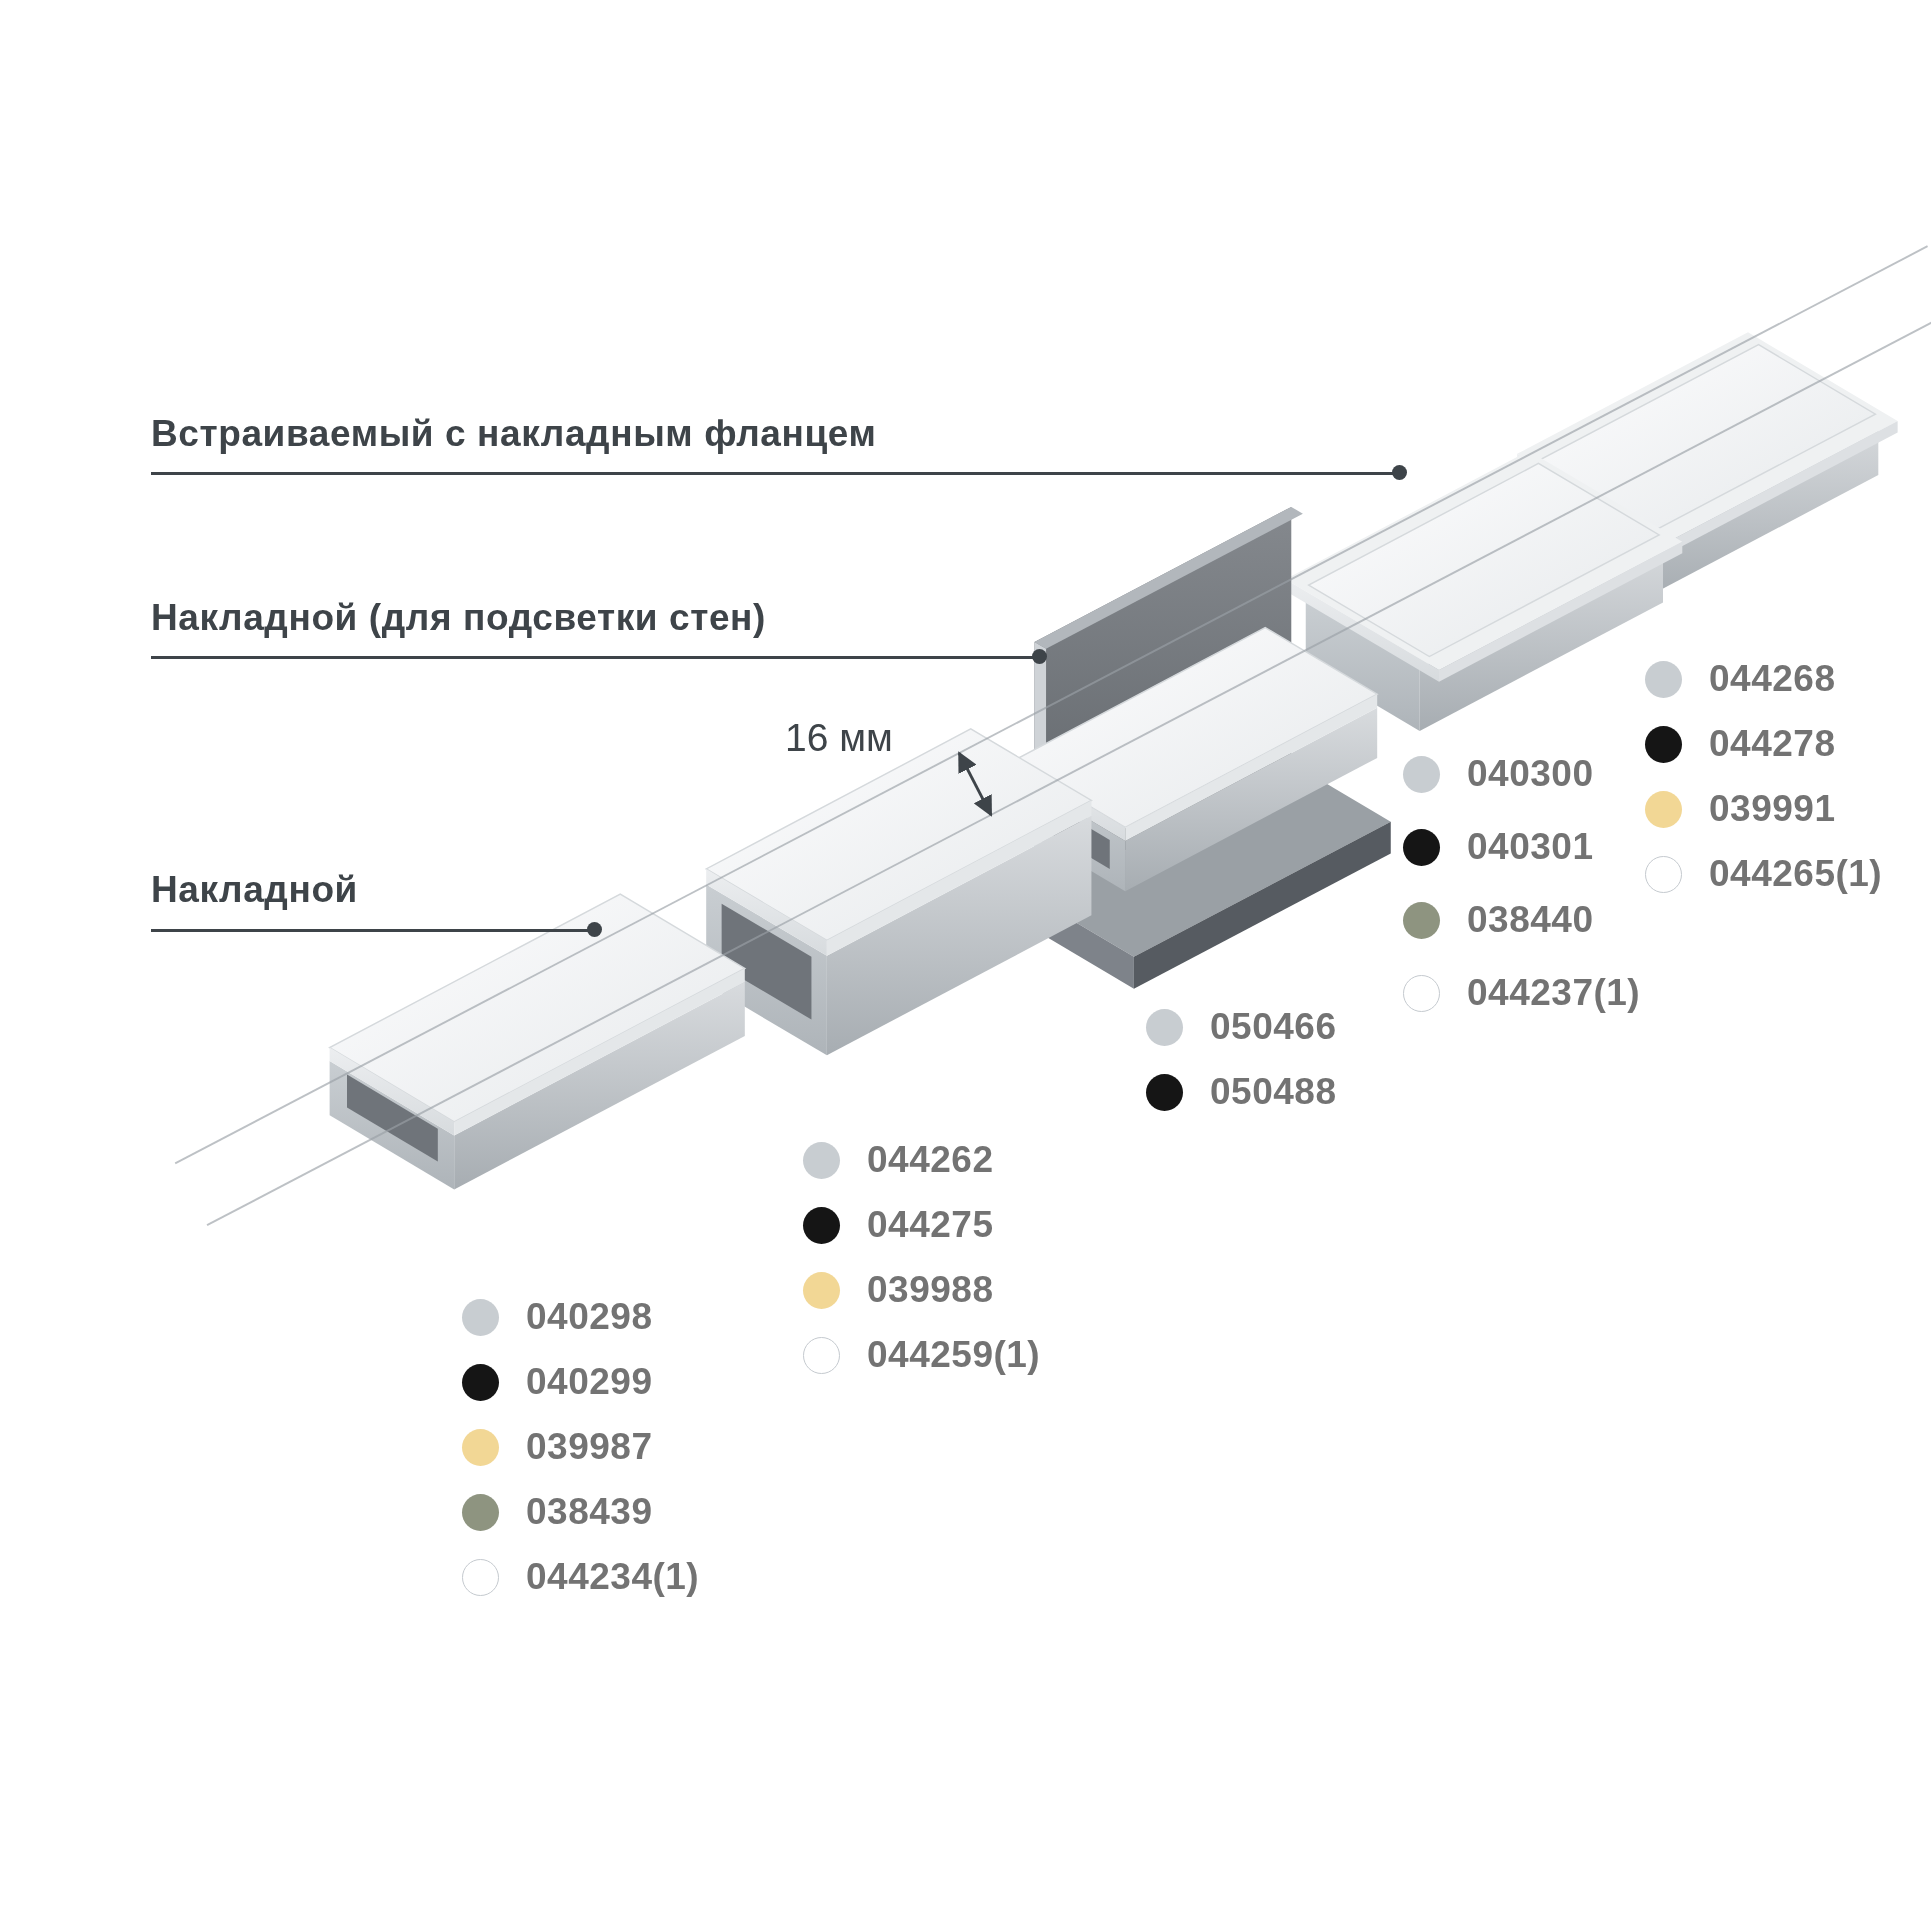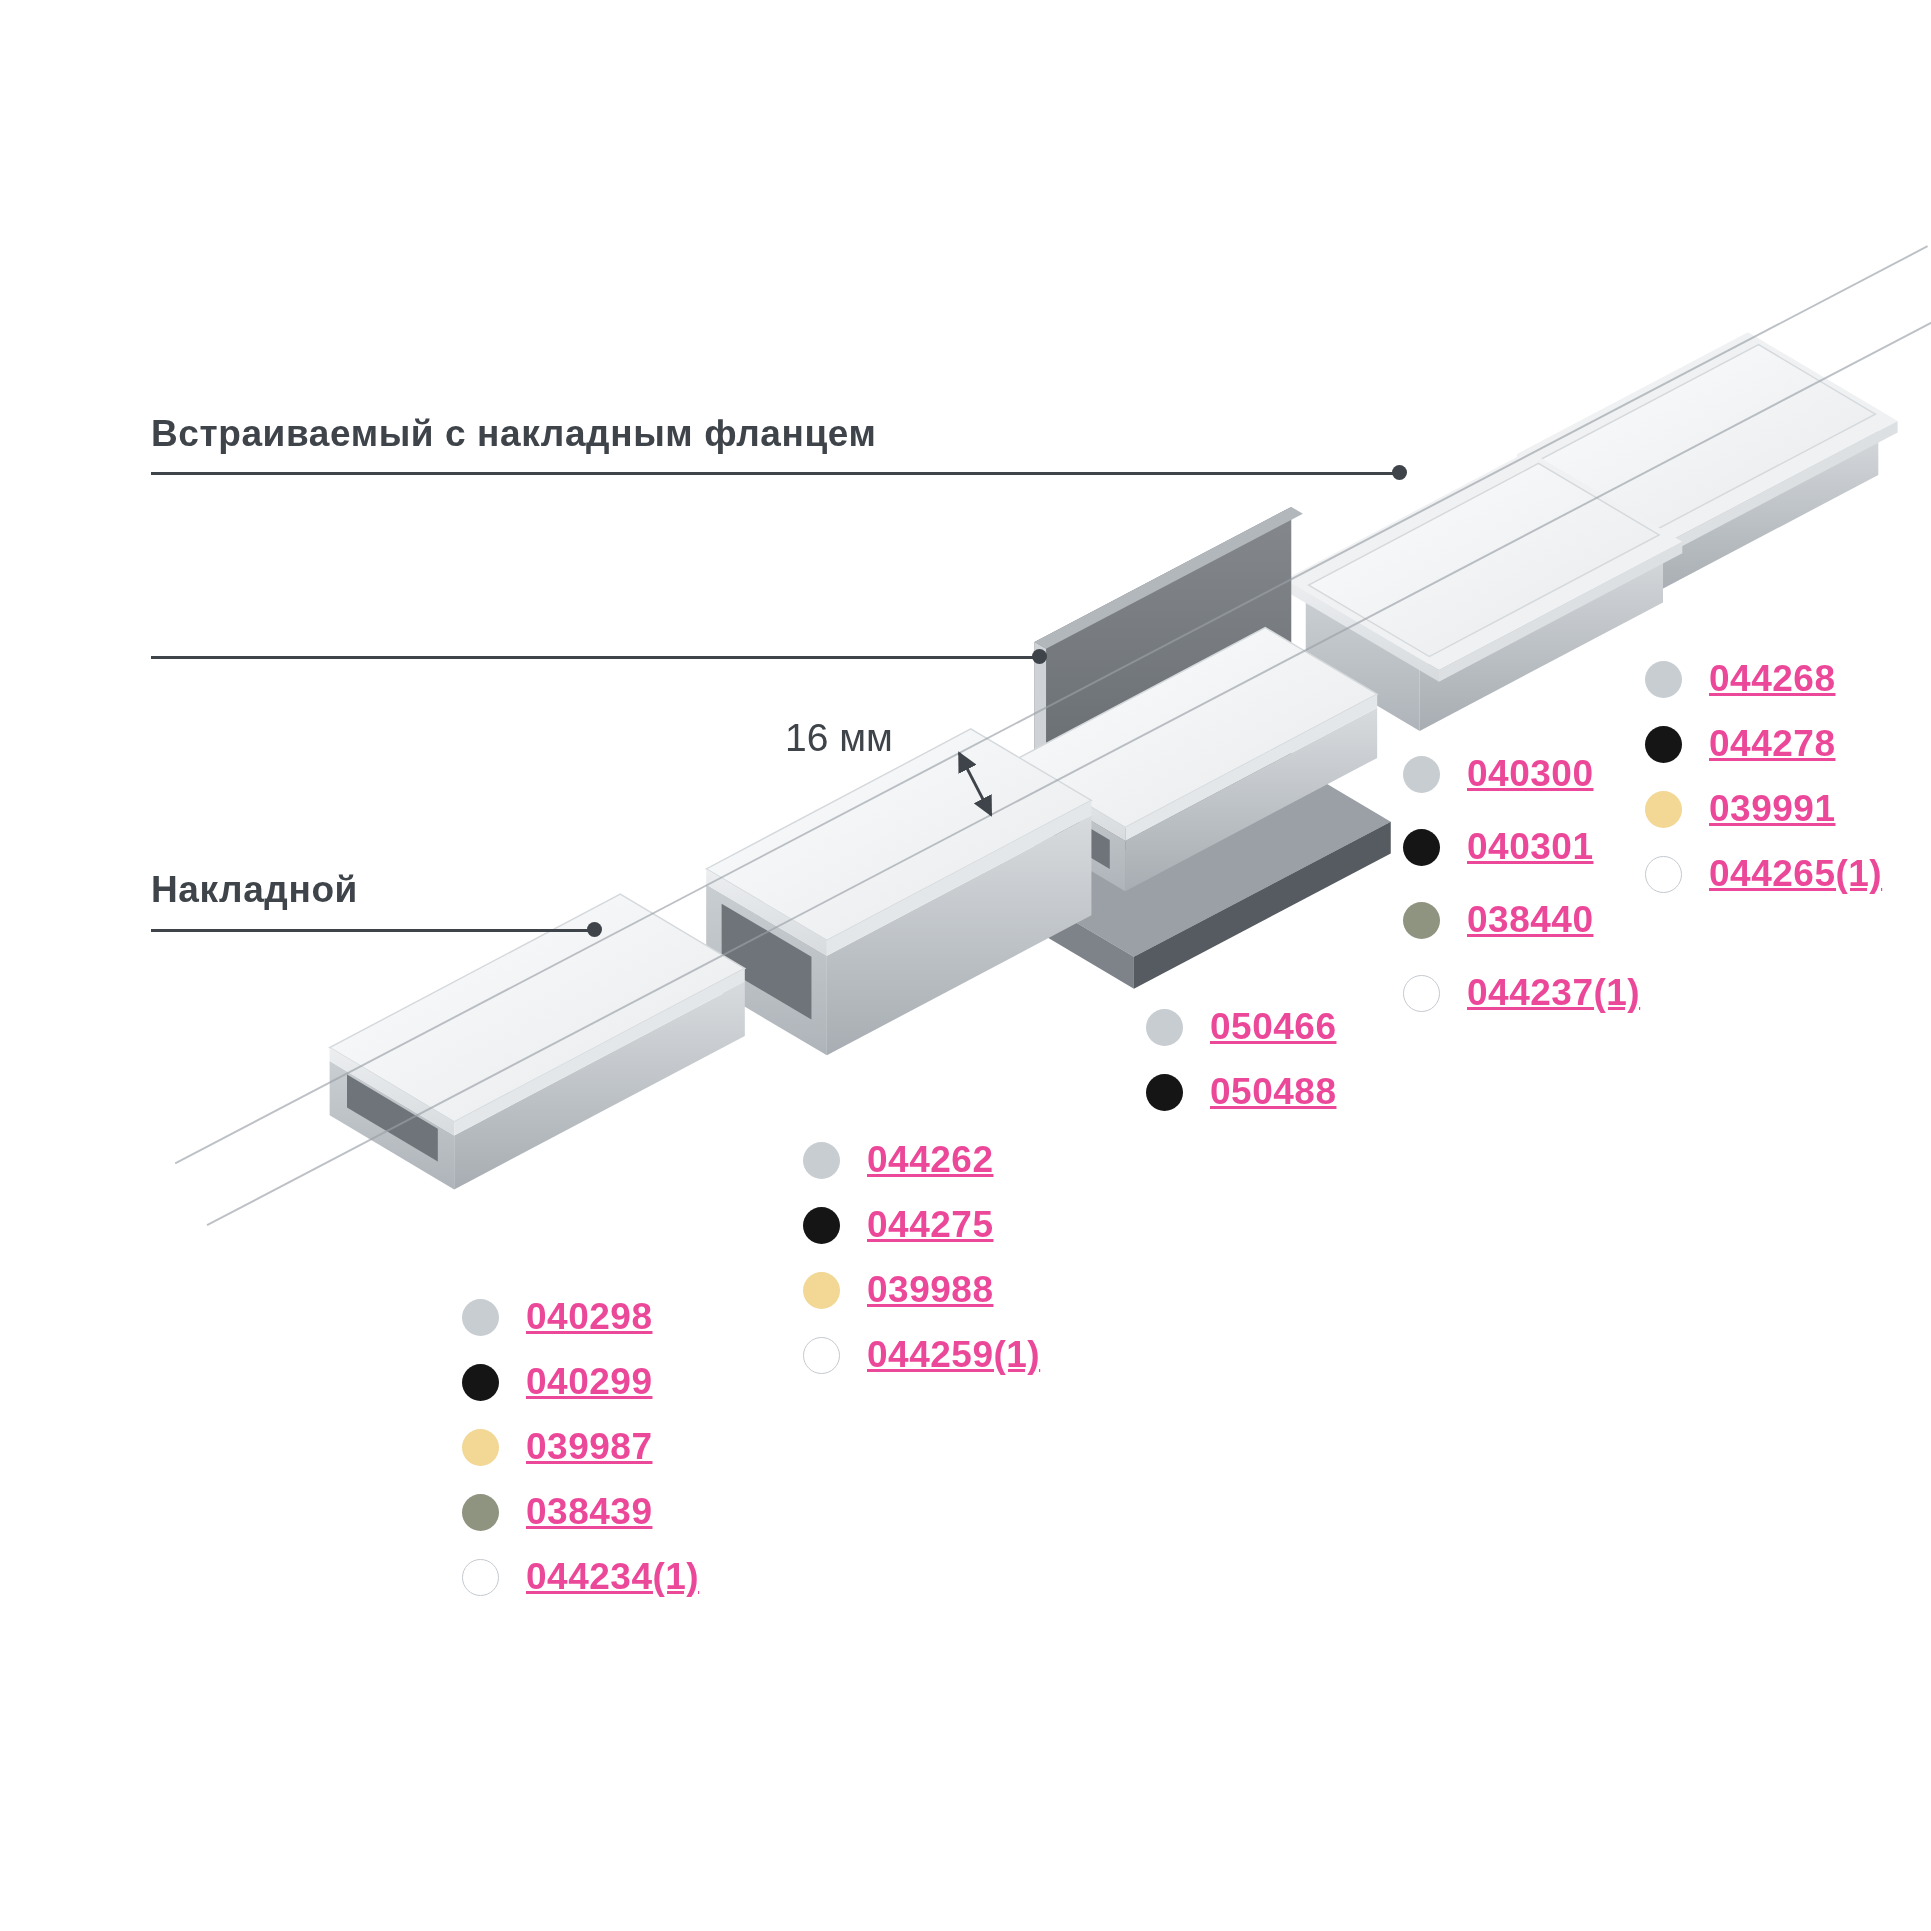--- a/index.html
+++ b/index.html
@@ -14,21 +14,21 @@
   }
   .label-line { position:absolute; height:2.9px; background:#3e4449; }
   .label-dot { position:absolute; width:15.4px; height:15.4px; border-radius:50%; background:#3e4449; }
 
   .dim-label { position:absolute; font-size:39px; font-weight:400; color:#3e4449; white-space:nowrap; }
 
   .legend-group { position:absolute; display:flex; flex-direction:column; gap:23px; }
   .legend-row { display:flex; align-items:center; gap:27px; }
   .dot { width:37px; height:37px; border-radius:50%; flex:0 0 37px; }
   .dot-outline { border:1.9px solid #c5cacf; }
-  .code { font-size:37px; font-weight:600; color:#ec4899; white-space:nowrap; letter-spacing:0.5px;text-decoration:underline; }
+  .code { font-size:37px; font-weight:600; color:#737373; white-space:nowrap; letter-spacing:0.5px; }
 </style>
 </head>
 <body>
 
 <div class="stage">
 
   <svg class="diagram-svg" viewBox="0 0 2000 2000">
     <defs>
       <linearGradient id="gCover" x1="0" y1="0" x2="1" y2="1">
         <stop offset="0" stop-color="#fdfdfe"></stop>
@@ -109,20 +109,21 @@
     <line x1="140" y1="1205" x2="1955" y2="255" stroke="#9aa0a6" stroke-width="2" stroke-opacity="0.65"></line>
     <line x1="173" y1="1269" x2="1988" y2="319" stroke="#9aa0a6" stroke-width="2" stroke-opacity="0.65"></line>
 
     <line x1="952" y1="780" x2="985" y2="844" stroke="#3e4449" stroke-width="3" marker-start="url(#ah)" marker-end="url(#ah)"></line>
   </svg>
 
   <div class="category-label" style="left:111px; top:413px;">Встраиваемый с накладным фланцем</div>
   <div class="label-line" style="left:111px; top:472px; width:1248px;"></div>
   <div class="label-dot" style="left:1352px; top:465px;"></div>
 
+  <div class="category-label" style="left:111px; top:597px;">Накладной (для подсветки стен)</div>
   <div class="label-line" style="left:111px; top:656px; width:888px;"></div>
   <div class="label-dot" style="left:992px; top:649px;"></div>
 
   <div class="category-label" style="left:111px; top:869px;">Накладной</div>
   <div class="label-line" style="left:111px; top:929px; width:444px;"></div>
   <div class="label-dot" style="left:547px; top:922px;"></div>
 
   <div class="dim-label" style="left:745px; top:716px;">16 мм</div>
 
   <div class="legend-group" style="left:422px;  top:1296px;">

